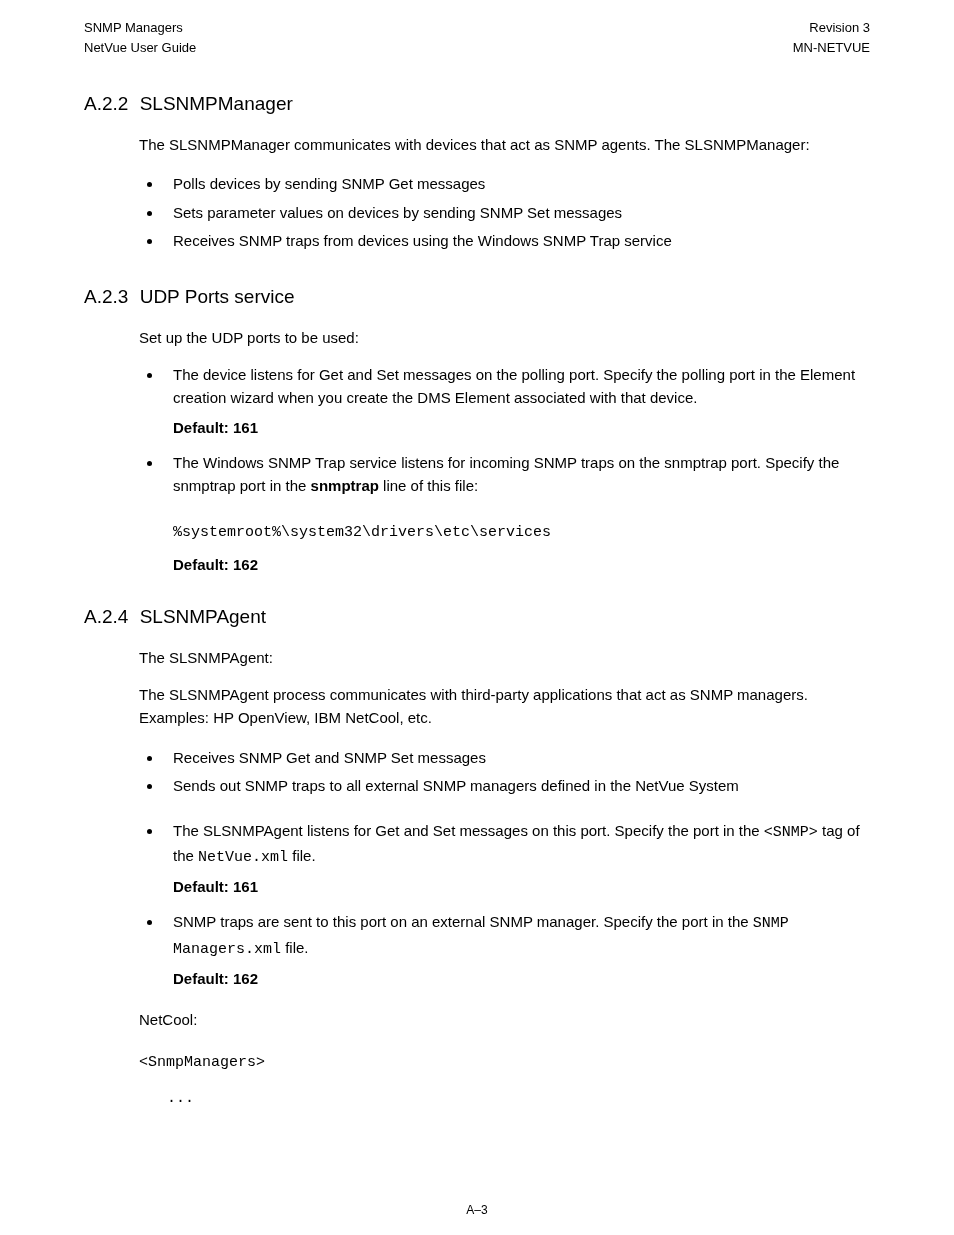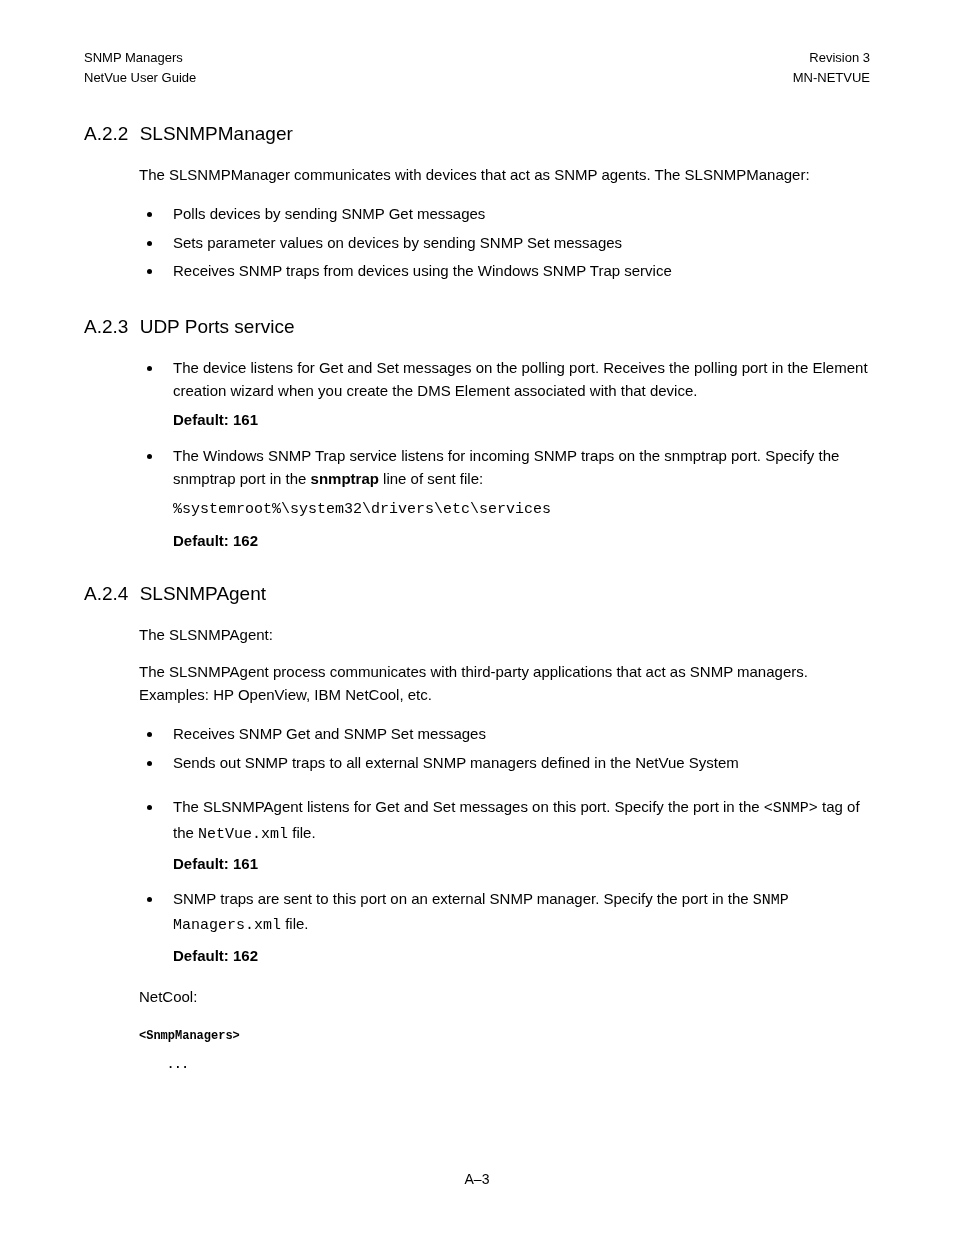--- a/index.html
+++ b/index.html
@@ -6,21 +6,21 @@
     margin: 0;
     padding: 0;
     font-family: Arial, Helvetica, sans-serif;
     background: #fff;
     color: #000;
   }
   .page {
     width: 954px;
     height: 1235px;
     box-sizing: border-box;
-    padding: 48px 84px 30px 84px;
+    padding: 18px 84px 30px 84px;
     position: relative;
   }
   .header {
     display: flex;
     justify-content: space-between;
     font-size: 13px;
     line-height: 1.5;
     margin-bottom: 36px;
   }
   .header .left, .header .right { }
@@ -59,39 +59,38 @@
     font-size: 15px;
   }
   .default-line {
     font-weight: bold;
     margin-top: 6px;
     display: block;
   }
   .code-line {
     font-family: "Consolas", "Courier New", monospace;
     font-size: 15px;
-    margin-top: 8px;
+    margin-top: 24px;
     margin-bottom: 8px;
     display: block;
   }
   .example-block {
     font-family: "Consolas", "Courier New", monospace;
-    font-size: 12px;
+    font-size: 15px;
     line-height: 2.4;
-    font-weight: bold;
   }
   .example-block .line { display:block; }
   .example-block .indent1 { padding-left: 28px; }
   .footer {
     position: absolute;
-    bottom: 48px;
+    bottom: 18px;
     left: 0;
     width: 100%;
     text-align: center;
-    font-size: 14px;
+    font-size: 12px;
   }
   .section-block { margin-bottom: 30px; }
 </style>
 </head>
 <body>
 
 <div class="page">
 
   <div class="header">
     <div class="left">
@@ -118,27 +117,28 @@
       </ul>
     </div>
   </div>
 
   <div class="section-block">
     <h2 class="section">
       <span class="num">A.2.3</span>
       <span>UDP Ports service</span>
     </h2>
     <div class="body-indent">
+      <p class="para">Set up the UDP ports to be used:</p>
       <ul class="bullets spaced">
         <li>
-          <span>The device listens for Get and Set messages on the polling port. Receives the polling port in the Element creation wizard when you create the DMS Element associated with that device.</span>
+          <span>The device listens for Get and Set messages on the polling port. Specify the polling port in the Element creation wizard when you create the DMS Element associated with that device.</span>
           <span class="default-line">Default: 161</span>
         </li>
         <li>
-          <span>The Windows SNMP Trap service listens for incoming SNMP traps on the snmptrap port. Specify the snmptrap port in the </span><span class="bold">snmptrap</span><span> line of sent file:</span>
+          <span>The Windows SNMP Trap service listens for incoming SNMP traps on the snmptrap port. Specify the snmptrap port in the </span><span class="bold">snmptrap</span><span> line of this file:</span>
           <span class="code-line">%systemroot%\system32\drivers\etc\services</span>
           <span class="default-line">Default: 162</span>
         </li>
       </ul>
     </div>
   </div>
 
   <div class="section-block">
     <h2 class="section">
       <span class="num">A.2.4</span>

